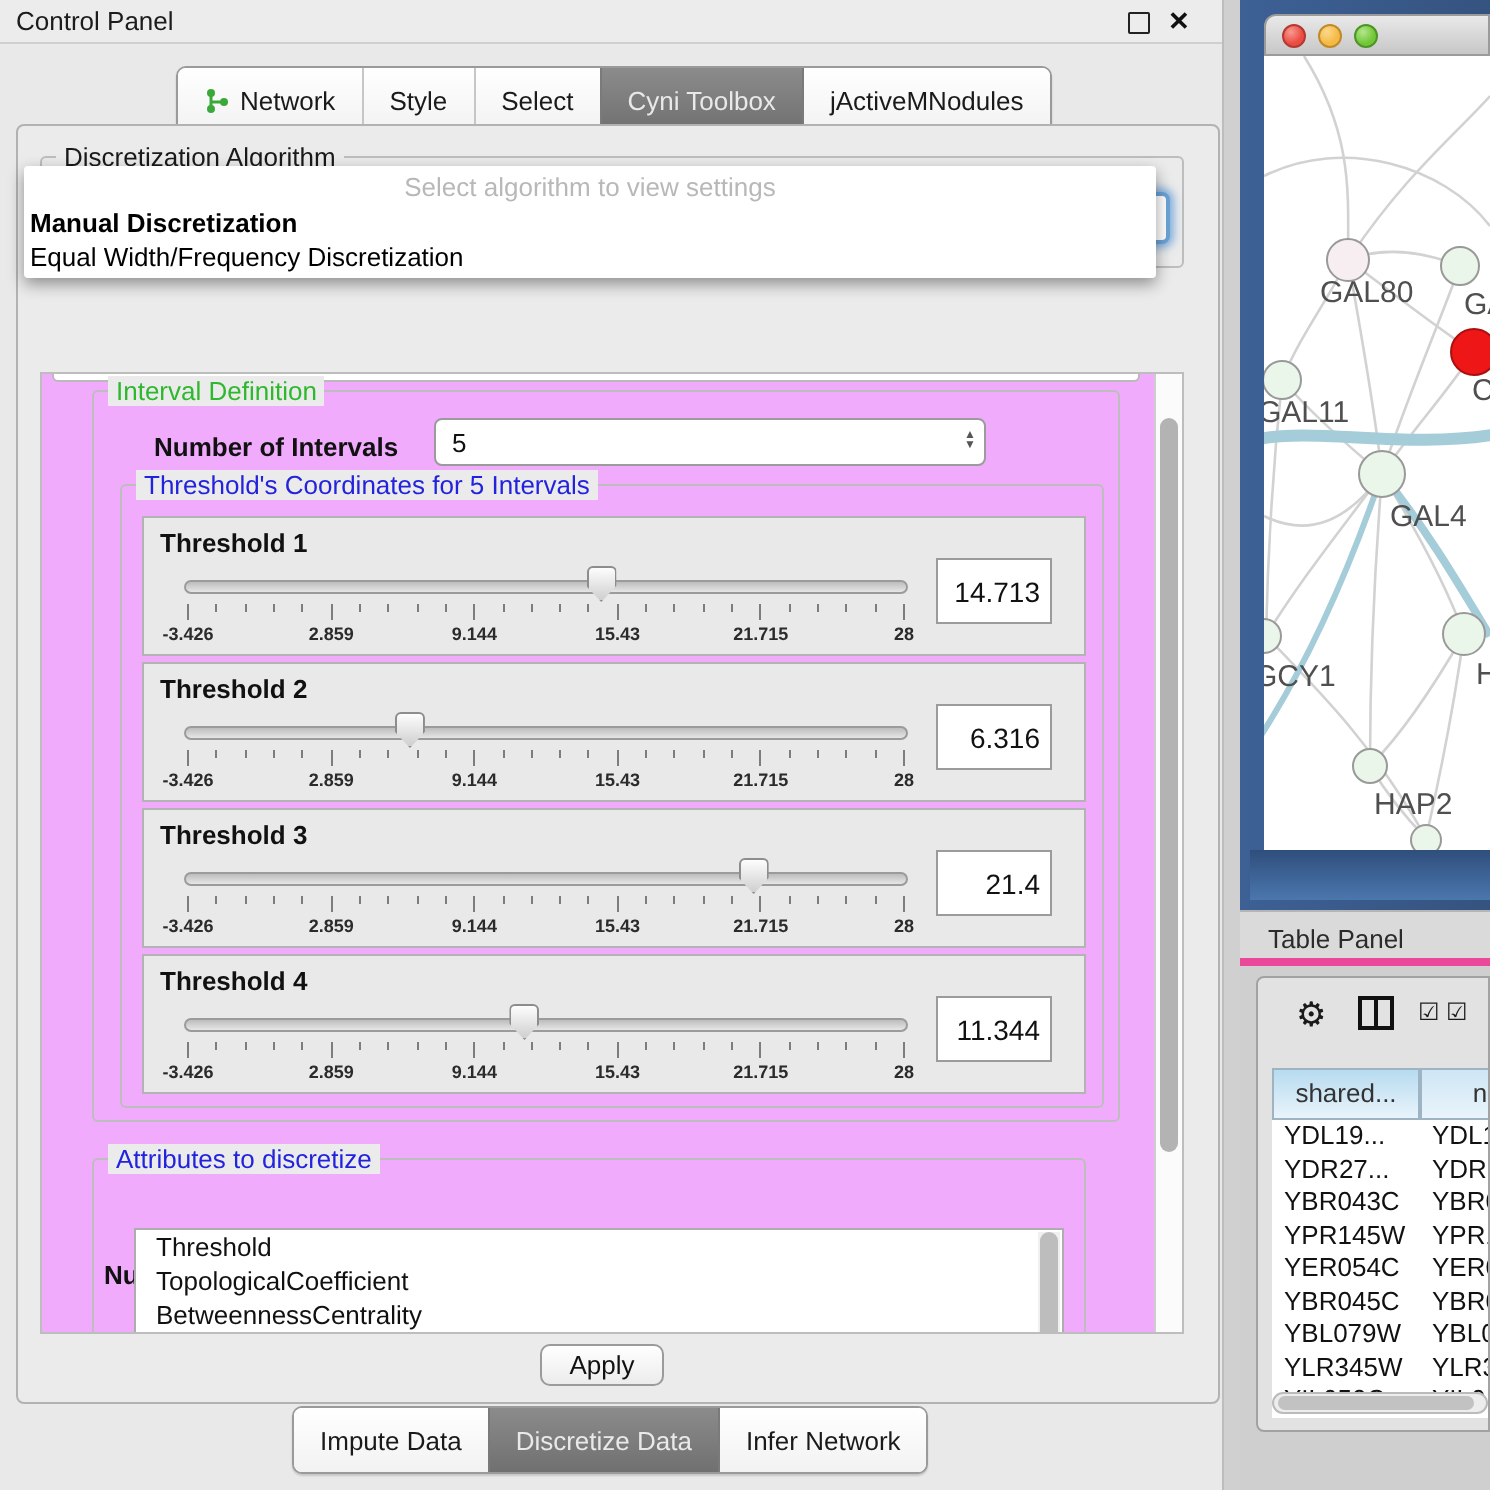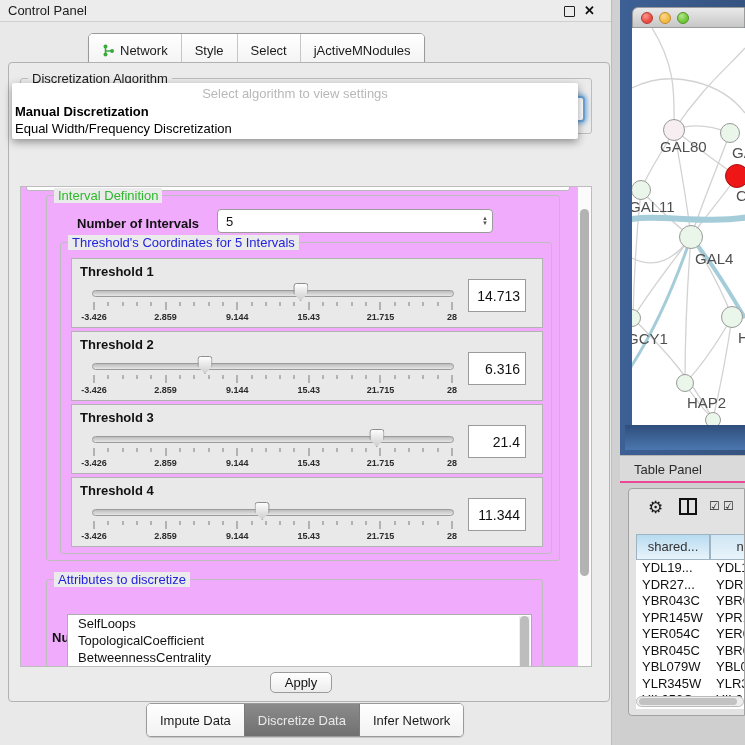--- a/index.html
+++ b/index.html
@@ -63,21 +63,21 @@
 
   
   #right-backdrop { left:620px; top:0; width:125px; height:455px; background:linear-gradient(90deg,#3d6095,#35537f); }
   #net-titlebar { left:632px; top:7px; width:113px; height:21px; background:linear-gradient(#e9e9e9,#c7c7c7); border:1px solid #9b9b9b; border-radius:6px 0 0 0; }
   .traffic { position:absolute; top:4px; width:12px; height:12px; border-radius:50%; }
   #net-canvas { left:632px; top:28px; width:113px; height:397px; background:#fff; overflow:hidden; }
   #blue-bottom { left:625px; top:425px; width:120px; height:25px; background:linear-gradient(#2f4e7c,#4b77ae); }
   .node { position:absolute; border-radius:50%; border:1.5px solid #999; }
   .node-label { position:absolute; font-size:15px; color:#4f4f4f; white-space:nowrap; }
 
-  #tablepanel-header { left:620px; top:455px; width:125px; height:28px; background:#dadada; border-top:1px solid #b5b5b5; border-bottom:2px solid #ec4899; }
+  #tablepanel-header { left:620px; top:455px; width:125px; height:28px; background:#dadada; border-top:1px solid #b5b5b5; border-bottom:4px solid #ec4899; }
   #tablepanel-header .title { position:absolute; left:14px; top:6px; font-size:13px; color:#2b2b2b; }
   #right-lower { left:620px; top:483px; width:125px; height:262px; background:#cfcfcf; }
   #table-window { left:628px; top:488px; width:117px; height:228px; background:#e2e2e2; border:1px solid #a2a2a2; border-radius:4px 0 0 4px; overflow:hidden; }
   .tp-icon { position:absolute; color:#1a1a1a; }
   .hdr-cell { position:absolute; top:0; height:26px; border:1px solid #9fb4c2; font-size:13px; color:#333; text-align:center; line-height:24px; overflow:hidden; }
   .tbl-row { position:absolute; left:0; width:140px; height:16.5px; background:#fff; }
   .tbl-cell { position:absolute; top:0; font-size:13px; color:#111; white-space:nowrap; overflow:hidden; line-height:16px; }
   #hscroll { position:absolute; left:7px; top:207px; width:108px; height:11px; background:#ededed; border:1px solid #bbbbbb; border-radius:6px; }
   #hscroll-thumb { position:absolute; left:2px; top:1px; width:98px; height:7px; background:#c2c2c2; border-radius:4px; }
 
@@ -104,20 +104,23 @@
           <circle cx="3.5" cy="10.5" r="2" fill="#3aa93a"></circle>
           <circle cx="10" cy="7" r="2" fill="#3aa93a"></circle>
         </svg>
         <span>Network</span>
       </div>
       <div class="tab">
         <span>Style</span>
       </div>
       <div class="tab">
         <span>Select</span>
+      </div>
+      <div class="tab selected">
+        <span>Cyni Toolbox</span>
       </div>
       <div class="tab">
         <span>jActiveMNodules</span>
       </div>
     </div>
 
   <div id="outer-panel" class="abs"></div>
 
   <div class="group" style="left:20px; top:78px; width:572px; height:56px;">
     <span class="group-label lbl-black">Discretization Algorithm</span>
@@ -324,21 +327,21 @@
           <div class="valbox">11.344</div>
         </div>
       </div>
     </div>
 
     <div class="group" style="left:25px; top:392px; width:497px; height:120px;">
       <span class="group-label lbl-blue">Attributes to discretize</span>
       <span style="position:absolute; left:5px; top:12px; font-size:13px; font-weight:bold; color:#111;margin-top:38px;">Numerical Attributes</span>
       <div id="attr-list">
         <div id="attr-items">
-            <div class="list-item">SelfLoops</div>
+            <div class="list-item">Threshold</div>
             <div class="list-item">TopologicalCoefficient</div>
             <div class="list-item">BetweennessCentrality</div>
           </div>
         <div id="list-scroll">
             <div id="list-thumb"></div>
           </div>
       </div>
     </div>
 
     <div id="vscroll-track">

